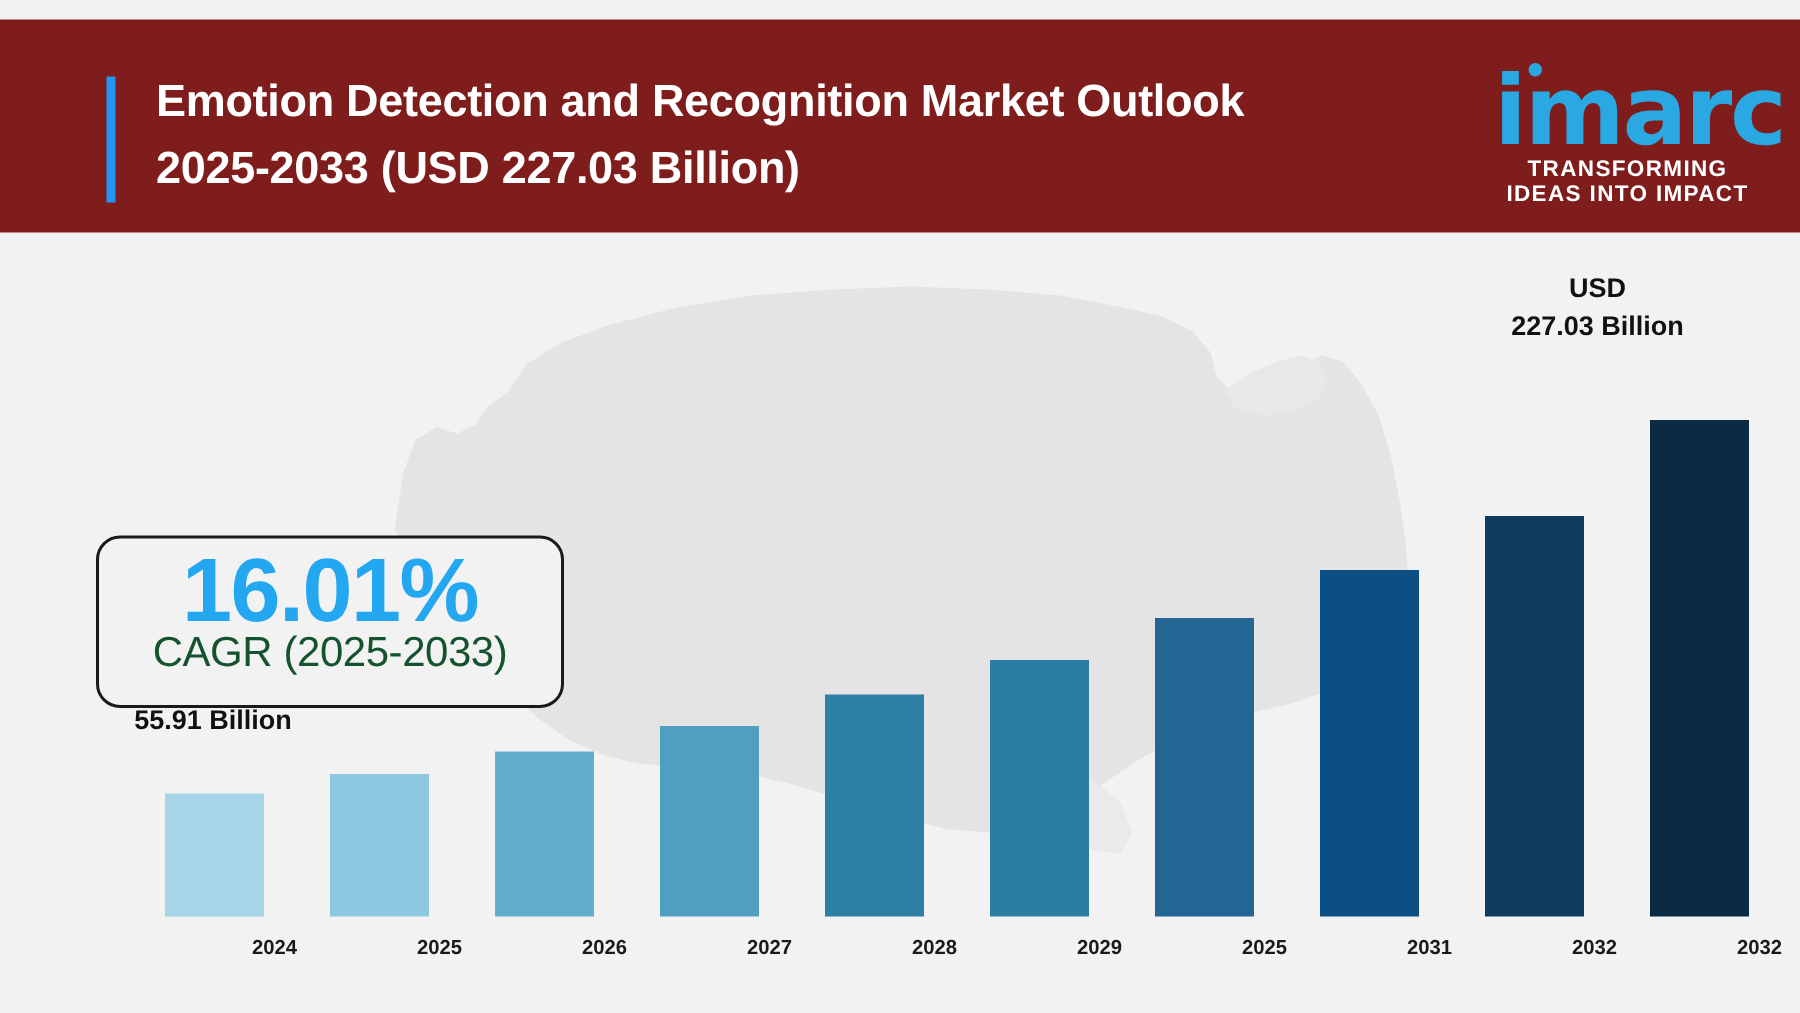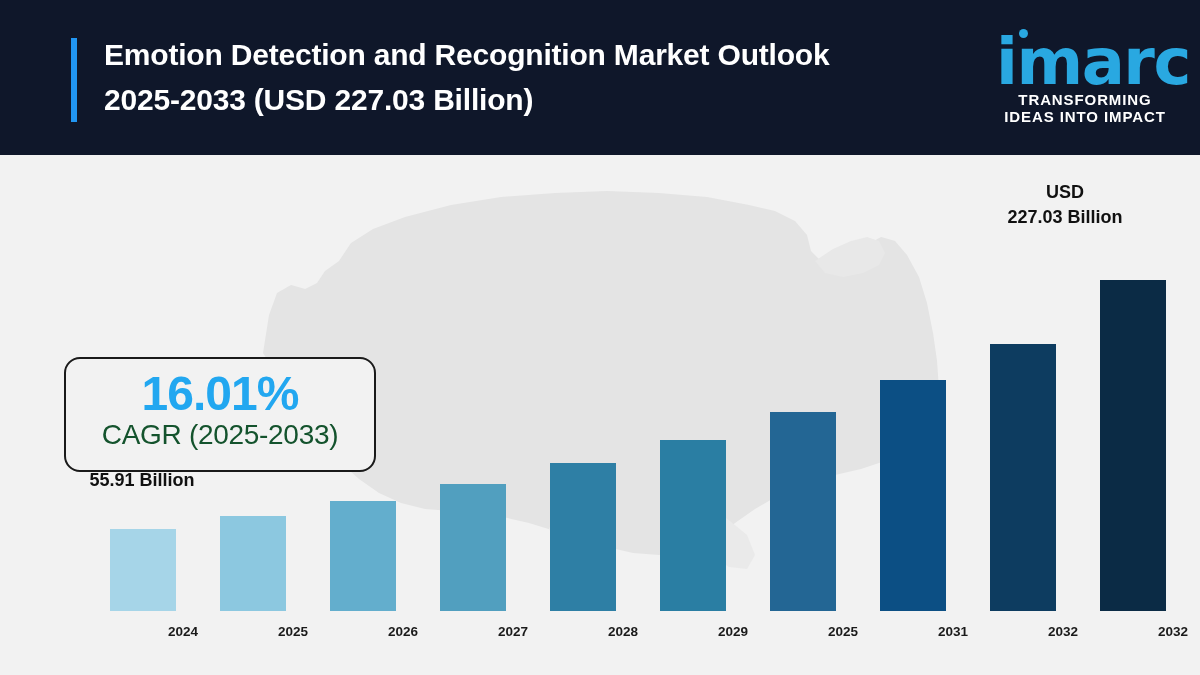--- a/index.html
+++ b/index.html
@@ -11,24 +11,24 @@
     height: 675px;
     background: #f2f2f2;
     font-family: "Liberation Sans", sans-serif;
     overflow: hidden;
     position: relative;
   }
 
   
   #header {
     position: absolute;
-    left: 0; top: 0;
+    left: 0; top: 13px;
     width: 1200px;
     height: 155px;
-    background: #0f172a;
+    background: #7f1d1d;
     box-sizing: border-box;
   }
   #header-accent {
     position: absolute;
     left: 71px;
     top: 38px;
     width: 6px;
     height: 84px;
     background: #2196f3;
   }
@@ -107,21 +107,21 @@
     background: #f2f2f2;
     border: 2px solid #1a1a1a;
     border-radius: 16px;
     box-sizing: border-box;
     text-align: center;
     z-index: 5;
   }
   #cagr-value {
     margin-top: 9px;
     color: #22a7f0;
-    font-size: 48px;
+    font-size: 60px;
     font-weight: bold;
     line-height: 52px;
     letter-spacing: -1px;
   }
   #cagr-label {
     color: #14532d;
     font-size: 28px;
     line-height: 30px;
     letter-spacing: -0.3px;
   }

